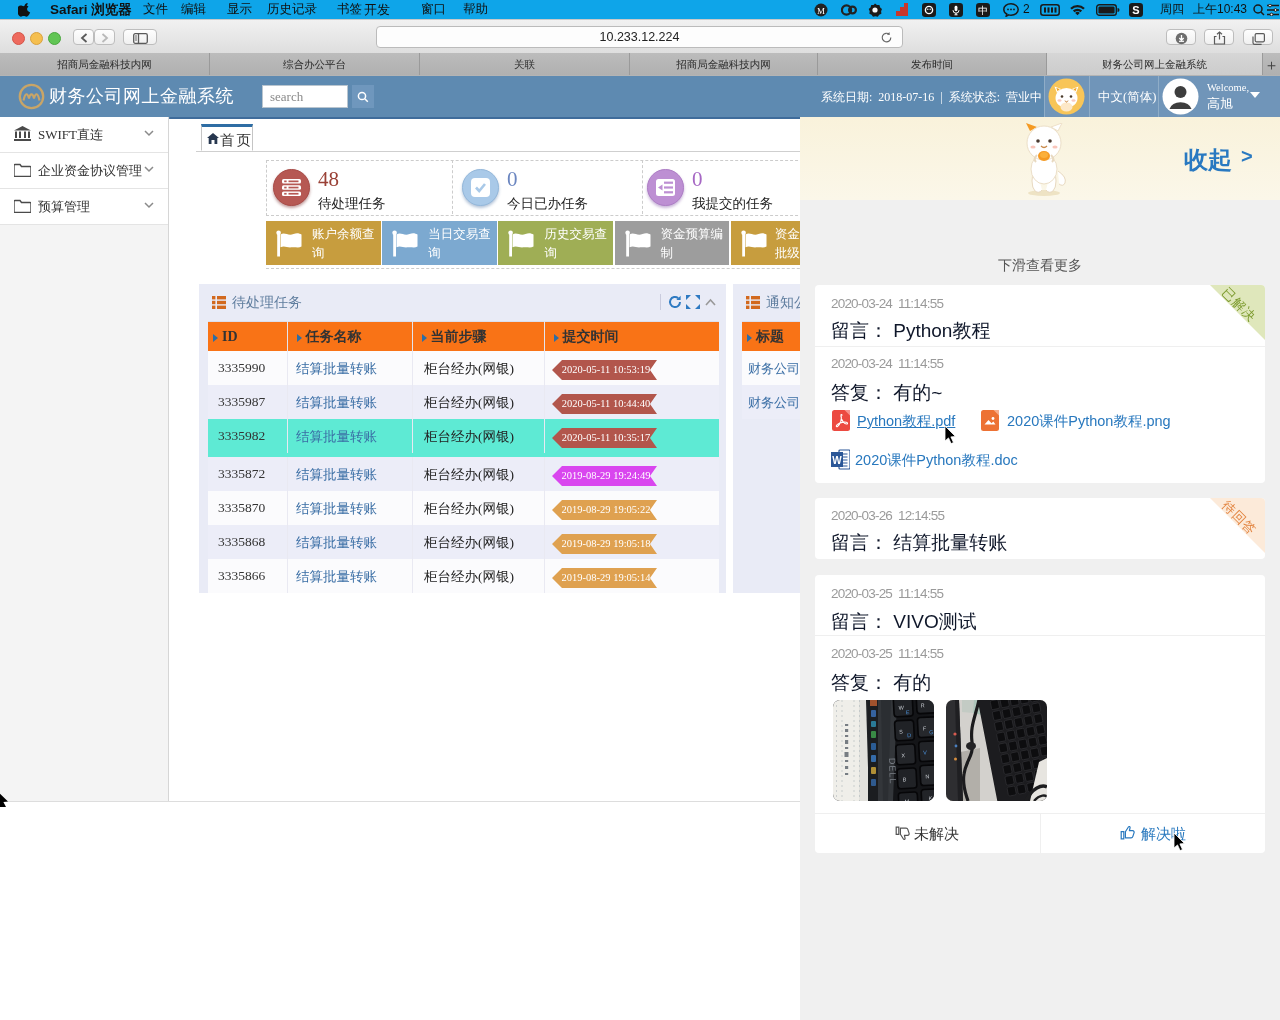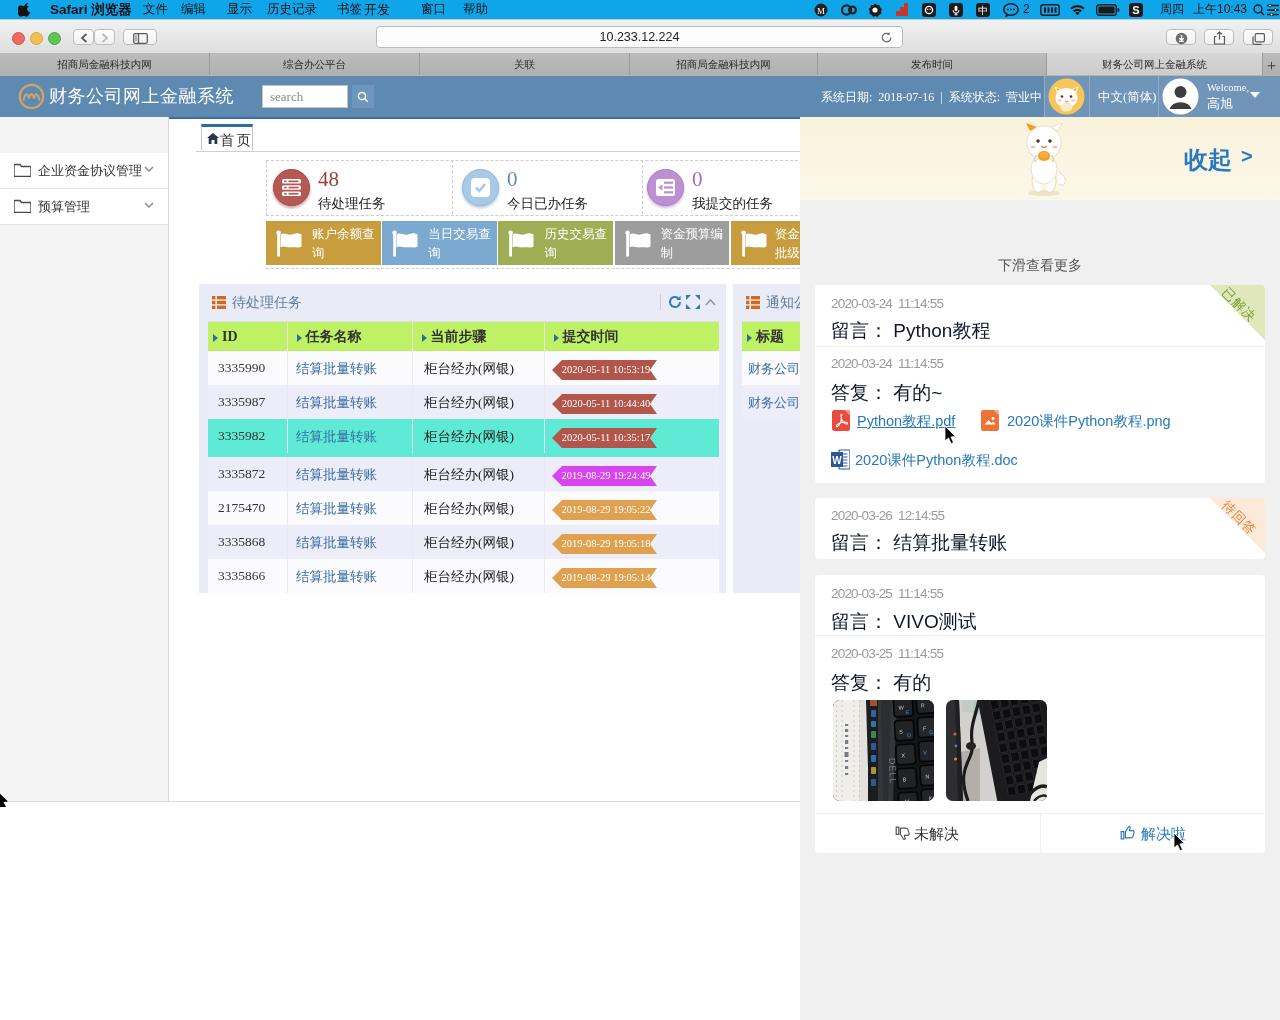--- a/index.html
+++ b/index.html
@@ -31,21 +31,21 @@
 .sitem svg.ic{position:absolute;left:14px;top:9px;}
 .sitem .chev{position:absolute;right:14px;top:13px;}
 
 .dash{border:1px dashed #ccc;}
 .flagbtn{position:absolute;top:104px;height:44px;width:114.5px;color:#fff;font-family:"Liberation Serif",serif;font-size:12.5px;}
 .flagbtn .t{position:absolute;left:46px;top:4px;line-height:19px;width:66px;}
 .flagbtn svg{position:absolute;left:9px;top:9px;}
 .panel{position:absolute;background:#e9ebf6;}
 .ptitle{position:absolute;font-family:"Liberation Serif",serif;font-size:14px;color:#5f7d9e;}
 table.grid{border-collapse:collapse;table-layout:fixed;background:#fff;font-family:"Liberation Serif",serif;border-top:1px solid #dcdeeb;}
-table.grid th{border-right:1px solid #e4e4ee;border-bottom:1px solid #c9cbe0;font-size:14px;color:#333;text-align:left;font-weight:bold;background:#bef264;padding:0;}
+table.grid th{border-right:1px solid #e4e4ee;border-bottom:1px solid #c9cbe0;font-size:14px;color:#333;text-align:left;font-weight:bold;background:#f97316;padding:0;}
 .arr{display:inline-block;width:0;height:0;border-top:4px solid transparent;border-bottom:4px solid transparent;border-left:5px solid #2e6da4;margin-right:4px;vertical-align:-1px;}
 .badge{display:inline-block;width:105px;height:20px;line-height:20px;color:#fff;font-size:10.5px;text-align:center;text-indent:3px;clip-path:polygon(10px 0,100% 0,calc(100% - 7px) 50%,100% 100%,10px 100%,0 50%);font-family:"Liberation Serif",serif;}
 
 #overlay{left:800px;top:117px;width:480px;height:903px;background:#f0f0f0;}
 #ohdr{position:absolute;left:0;top:0;width:480px;height:83px;background:linear-gradient(180deg,#f9f2db,#fbf7e9);}
 #otabs{position:absolute;left:0;top:83px;width:480px;height:45px;background:#fff;border-bottom:1px solid #e3e3e3;box-sizing:border-box;font-size:16.5px;color:#333;}
 .otab{position:absolute;top:13px;}
 .card{position:absolute;left:15px;width:450px;background:#fff;border-radius:4px;overflow:hidden;}
 .cdate{position:absolute;left:16px;font-size:13.5px;color:#9a9a9a;letter-spacing:-0.8px;}
 .cmsg{position:absolute;left:16px;font-size:19px;color:#0f172a;}
@@ -237,20 +237,34 @@
       <circle cx="18.5" cy="18.5" r="18" fill="#fff"></circle>
       <circle cx="18.5" cy="14" r="6" fill="#3d3d3d"></circle>
       <path d="M7.5 31a11.5 9.5 0 0 1 22 0z" fill="#3d3d3d"></path>
     </svg>
   <div class="abs" style="left:1207px;top:6px;font-size:10.5px;color:#fff;font-family:'Liberation Serif',serif;">Welcome,</div>
   <div class="abs serif" style="left:1207px;top:19px;font-size:13px;color:#fff;">高旭</div>
   <div class="abs" style="left:1250px;top:16px;width:0;height:0;border-left:5px solid transparent;border-right:5px solid transparent;border-top:6px solid #fff;"></div>
 </div>
 
 <div id="sidebar" class="abs">
+  <div class="sitem" style="top:0;">
+    <svg class="ic" width="17" height="16" viewBox="0 0 17 16">
+        <path d="M8.5 0L17 4.5H0z" fill="#4a4a4a"></path>
+        <rect x="1" y="5.5" width="2" height="6.5" fill="#4a4a4a"></rect>
+        <rect x="5" y="5.5" width="2" height="6.5" fill="#4a4a4a"></rect>
+        <rect x="10" y="5.5" width="2" height="6.5" fill="#4a4a4a"></rect>
+        <rect x="14" y="5.5" width="2" height="6.5" fill="#4a4a4a"></rect>
+        <rect x="0" y="13" width="17" height="2" fill="#4a4a4a"></rect>
+      </svg>
+    <span class="txt">SWIFT直连</span>
+    <svg class="chev" width="10" height="7" viewBox="0 0 10 7">
+        <path d="M1 1l4 4 4-4" stroke="#8a8a8a" stroke-width="1.5" fill="none"></path>
+      </svg>
+  </div>
   <div class="sitem" style="top:36px;">
     <svg class="ic" width="17" height="15" viewBox="0 0 17 15">
         <path d="M1 2h5l1.5 2H16a1 1 0 0 1 1 1v8a1 1 0 0 1-1 1H1a1 1 0 0 1-1-1V3a1 1 0 0 1 1-1z" transform="translate(0,.5)" fill="none" stroke="#4a4a4a" stroke-width="1.4"></path>
       </svg>
     <span class="txt">企业资金协议管理</span>
     <svg class="chev" width="10" height="7" viewBox="0 0 10 7">
         <path d="M1 1l4 4 4-4" stroke="#8a8a8a" stroke-width="1.5" fill="none"></path>
       </svg>
   </div>
   <div class="sitem" style="top:72px;">
@@ -424,21 +438,21 @@
 <div style="position:relative;height:34px;background:#ecedf8;font-family:'Liberation Serif',serif;font-size:13.5px;">
 <span style="position:absolute;left:10px;top:9px;color:#333;">3335872</span>
 <div style="position:absolute;left:79px;top:0;width:1px;height:34px;background:#e9e9f2;"></div>
 <span style="position:absolute;left:88px;top:9px;color:#3a6ea5;">结算批量转账</span>
 <div style="position:absolute;left:204px;top:0;width:1px;height:34px;background:#e9e9f2;"></div>
 <span style="position:absolute;left:216px;top:9px;color:#222;">柜台经办(网银)</span>
 <div style="position:absolute;left:336px;top:0;width:1px;height:34px;background:#e9e9f2;"></div>
 <span class="badge" style="position:absolute;left:344px;top:9px;background:#d946ef;">2019-08-29 19:24:49</span>
 </div>
 <div style="position:relative;height:34px;background:#fbfbfd;font-family:'Liberation Serif',serif;font-size:13.5px;">
-<span style="position:absolute;left:10px;top:9px;color:#333;">2175470</span>
+<span style="position:absolute;left:10px;top:9px;color:#333;">3335870</span>
 <div style="position:absolute;left:79px;top:0;width:1px;height:34px;background:#e9e9f2;"></div>
 <span style="position:absolute;left:88px;top:9px;color:#3a6ea5;">结算批量转账</span>
 <div style="position:absolute;left:204px;top:0;width:1px;height:34px;background:#e9e9f2;"></div>
 <span style="position:absolute;left:216px;top:9px;color:#222;">柜台经办(网银)</span>
 <div style="position:absolute;left:336px;top:0;width:1px;height:34px;background:#e9e9f2;"></div>
 <span class="badge" style="position:absolute;left:344px;top:9px;background:#dfa150;">2019-08-29 19:05:22</span>
 </div>
 <div style="position:relative;height:34px;background:#ecedf8;font-family:'Liberation Serif',serif;font-size:13.5px;">
 <span style="position:absolute;left:10px;top:9px;color:#333;">3335868</span>
 <div style="position:absolute;left:79px;top:0;width:1px;height:34px;background:#e9e9f2;"></div>

